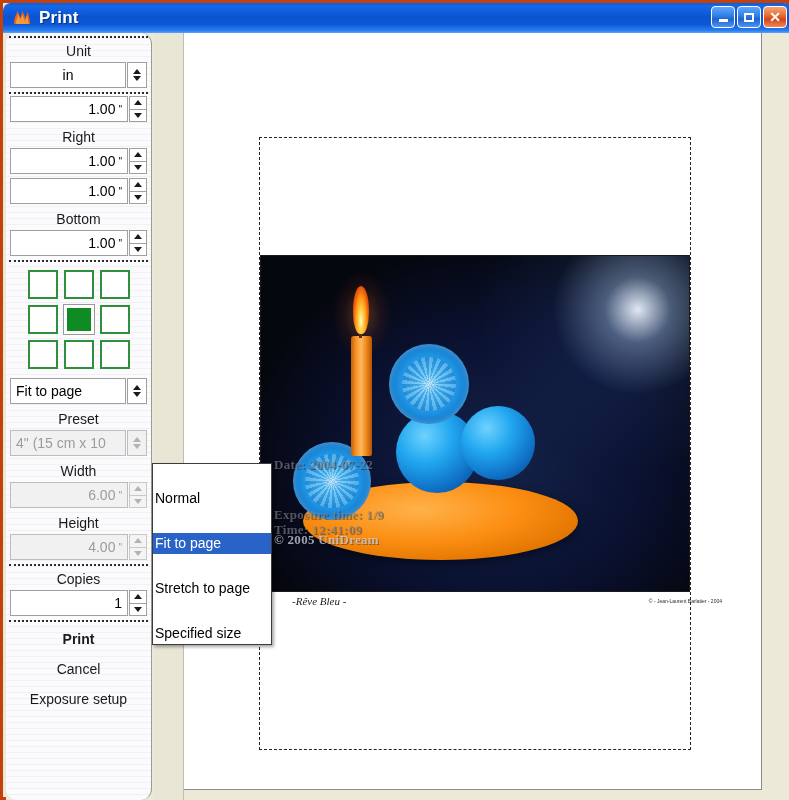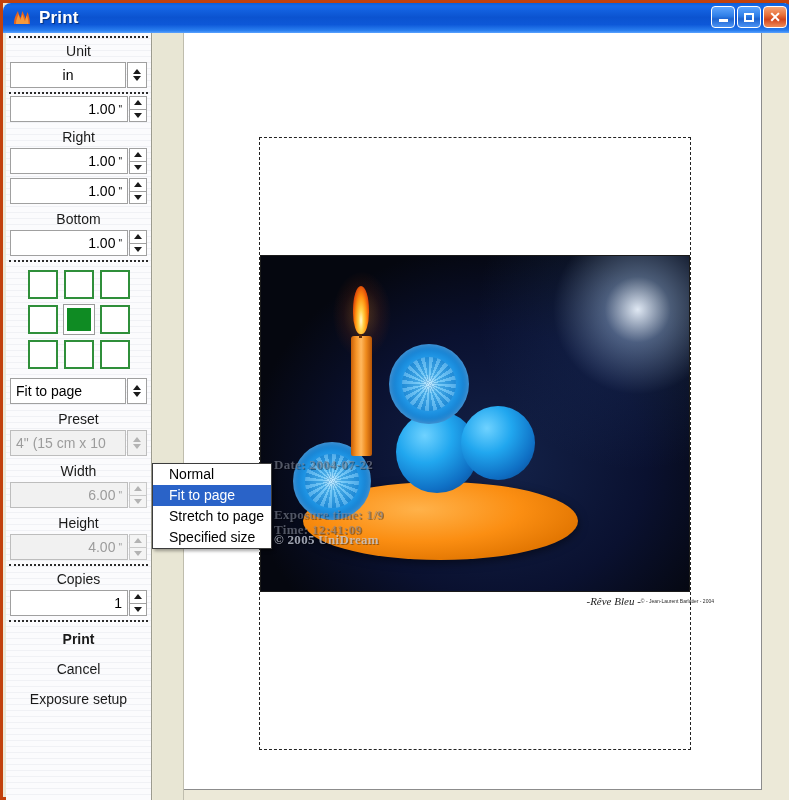--- a/index.html
+++ b/index.html
@@ -98,20 +98,21 @@
     left: 0; top: 0;
     width: 146px;
     height: 767px;
     background:
       repeating-linear-gradient(180deg,
         #fbfbfd 0px, #fbfbfd 5px,
         #f0f1f5 5px, #f0f1f5 6px);
     border-right: 1px solid #9b9b8f;
     box-sizing: border-box;
     overflow: hidden;
+    border-radius: 11px;
   }
   .sep {
     height: 0;
     border-top: 2px dotted #2b2b2b;
     margin: 3px 3px 2px 3px;
   }
   .fld-label {
     text-align: center;
     font-size: 14px;
     color: #1a1a1a;
@@ -233,24 +234,25 @@
     top: 430px;
     width: 118px;
     background: #ffffff;
     border: 1px solid #3c3c3c;
     z-index: 40;
     box-shadow: 2px 2px 3px rgba(0,0,0,0.35);
   }
   .dd-item {
     font-size: 14px;
     color: #000000;
-    padding: 2px 5px 3px 16px;
+    padding: 2px 5px 3px 2px;
     white-space: nowrap;
     cursor: pointer;
     font-family: "Liberation Sans", sans-serif;
+    margin-top: 24px;
   }
   .dd-item.sel {
     background: #2a63c8;
     color: #ffffff;
   }
 
   
   .gutter {
     position: absolute;
     left: 147px; top: 0;
@@ -380,26 +382,26 @@
     font-size: 13px;
     font-weight: bold;
     line-height: 25px;
     letter-spacing: 0.3px;
     text-shadow: 1px 1px 0 rgba(0,0,0,0.35);
     font-family: Liberation Serif, serif;
     white-space: nowrap;
   }
   .caption-row {
     position: absolute;
-    left: 64px; top: 560px;
+    left: 72px; top: 560px;
     width: 430px;
     height: 16px;
     display: flex;
     align-items: center;
-    justify-content: flex-end;
+    justify-content: space-between;
     margin-left: 36px;
   }
   .caption-left {
     font-family: "Liberation Serif", serif;
     font-style: italic;
     font-size: 11px;
     color: #1a1a1a;
     white-space: nowrap;
   }
   .caption-right {

